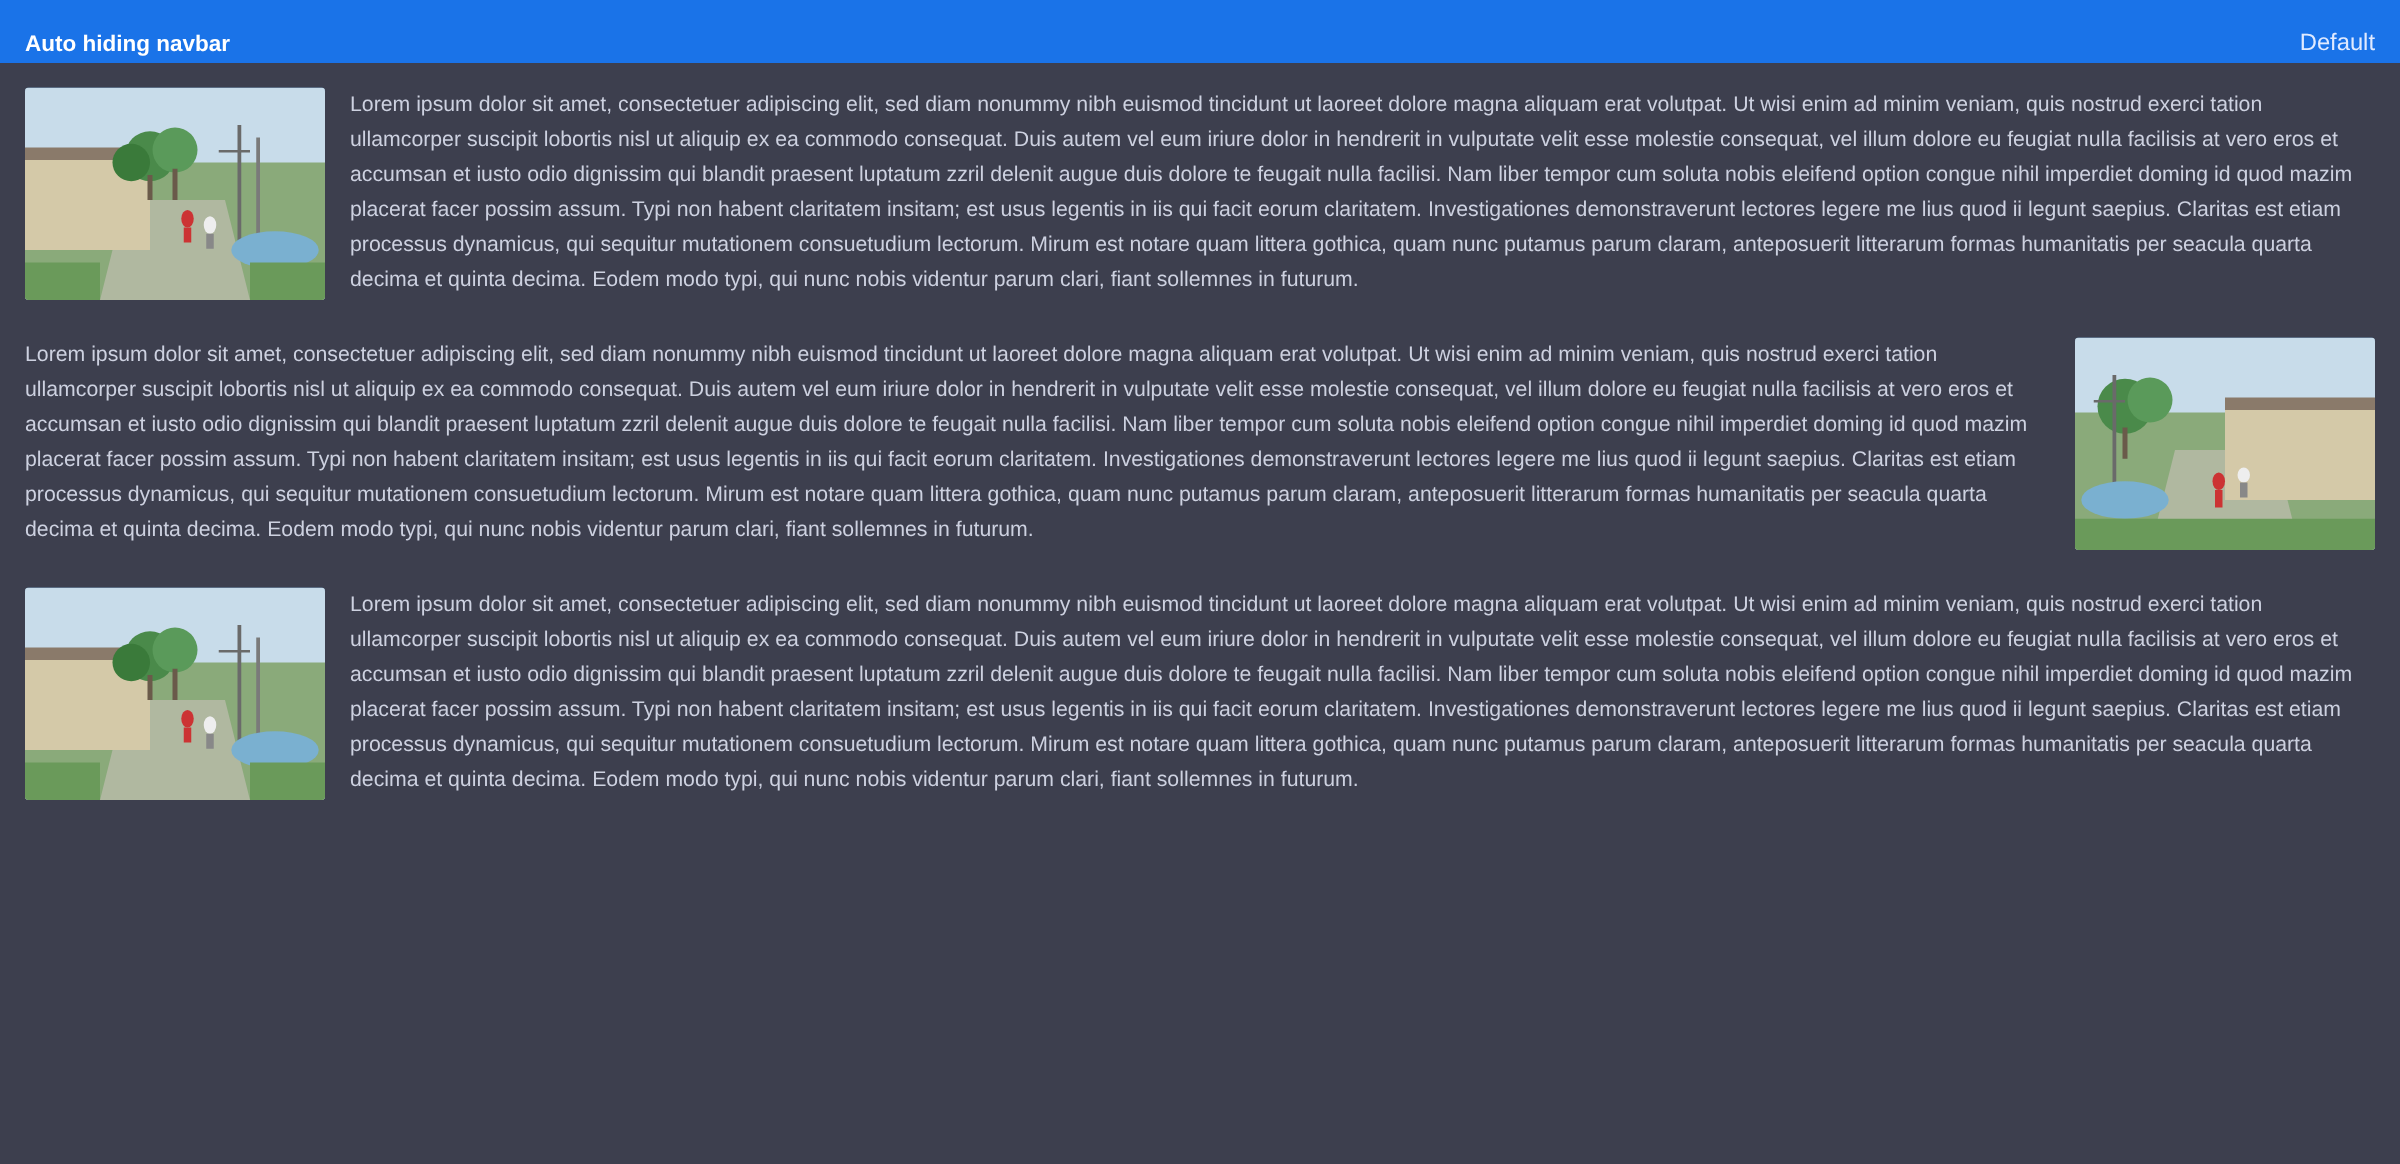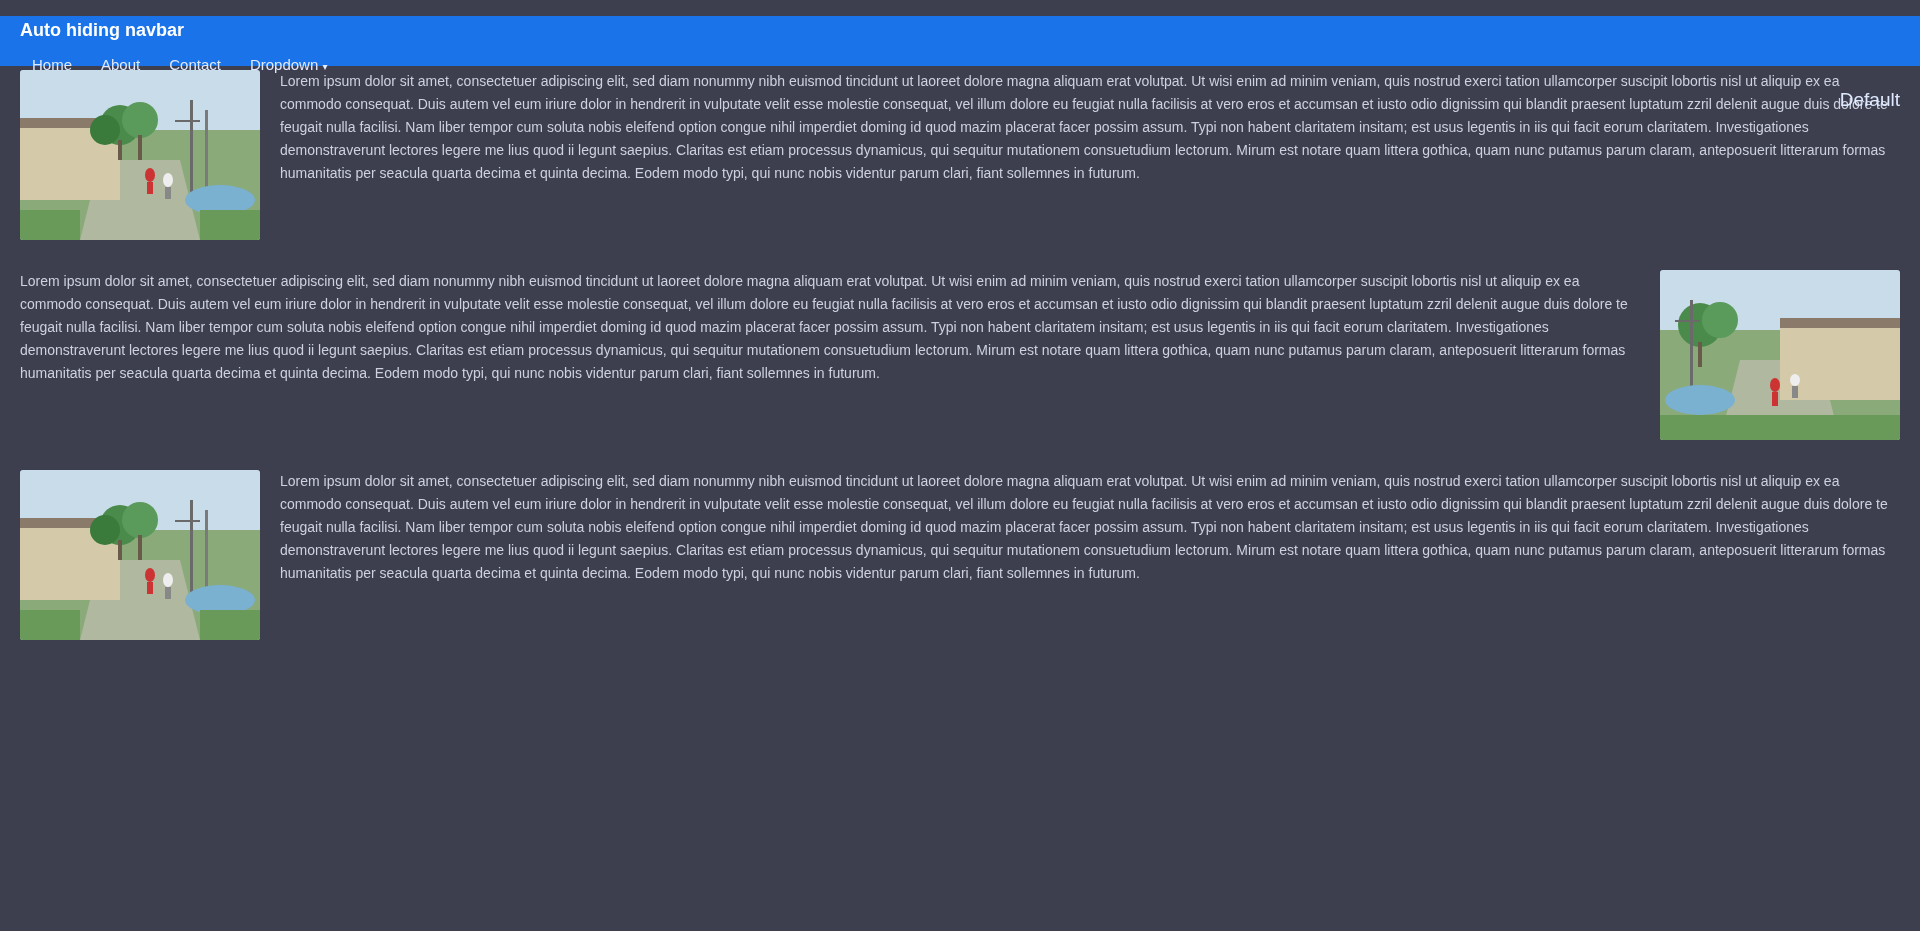--- a/index.html
+++ b/index.html
@@ -7,30 +7,29 @@
       font-family: Arial, sans-serif;
       background-color: #3d3f4e;
       color: #cdd1e0;
       font-size: 15px;
       line-height: 1.6;
     }
 
     
     .navbar {
       position: fixed;
-      top: 16px;
+      top: 0;
       left: 0;
       width: 100%;
       background-color: #1a73e8;
       display: flex;
-      align-items: flex-start;
+      align-items: flex-end;
       padding: 0 20px;
       height: 50px;
       z-index: 1000;
-      flex-direction: column;
     }
     .navbar-brand {
       color: #ffffff;
       font-weight: bold;
       font-size: 18px;
       margin-right: 30px;
       white-space: nowrap;
     }
     .navbar-nav {
       display: flex;
@@ -90,52 +89,35 @@
       height: 170px;
       background: #5a7a9a;
       border-radius: 3px;
       overflow: hidden;
       position: relative;
     }
 
     .content-text {
       flex: 1;
       color: #cdd1e0;
-      font-size: 14px;
+      font-size: 17px;
       line-height: 1.65;
     }
 
     
     .scene-svg {
       width: 100%;
       height: 100%;
     }
   </style>
 </head>
 <body>
 
 <nav class="navbar">
   <span class="navbar-brand">Auto hiding navbar</span>
-  <ul class="navbar-nav">
-    <li class="nav-item">
-      <a href="#">Home</a>
-    </li>
-    <li class="nav-item">
-      <a href="#">About</a>
-    </li>
-    <li class="nav-item">
-      <a href="#">Contact</a>
-    </li>
-    <li class="nav-item dropdown">
-      <a href="#" class="dropdown-toggle">
-        <span>Dropdown</span>
-        <span class="dropdown-arrow">▾</span>
-      </a>
-    </li>
-  </ul>
   <div class="navbar-right">
     <a href="#">Default</a>
   </div>
 </nav>
 
 <div class="content">
 
   <div class="content-block">
     <div class="content-image">
       <svg class="scene-svg" viewBox="0 0 240 170" xmlns="http://www.w3.org/2000/svg">

